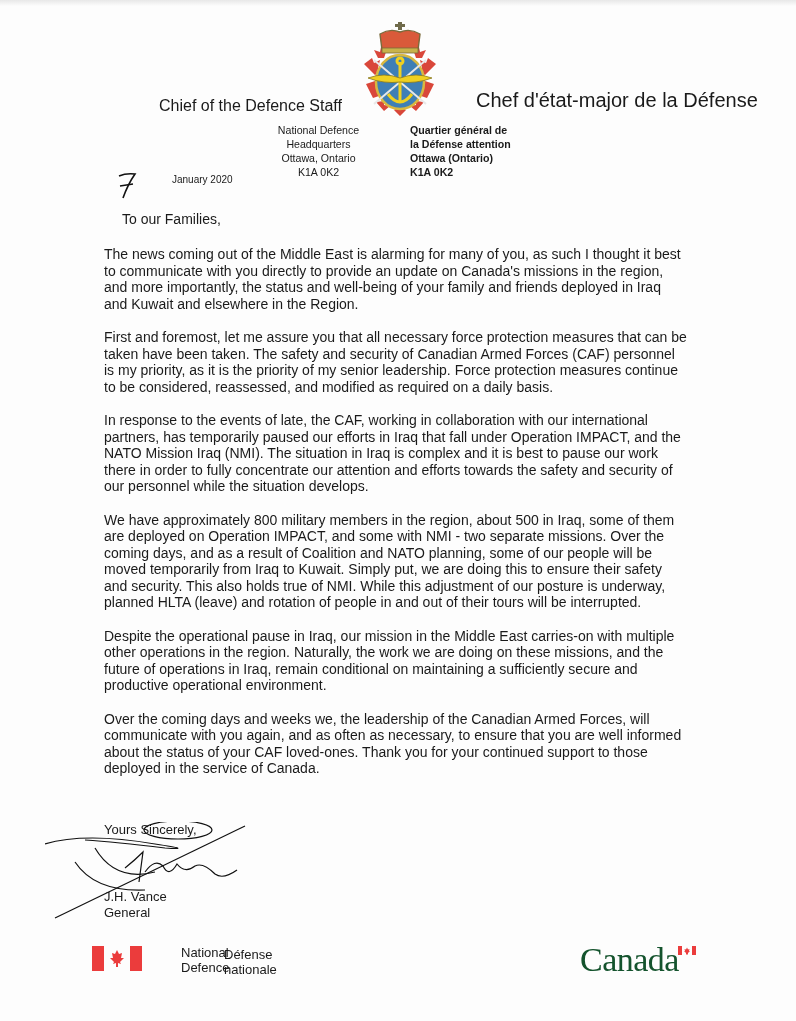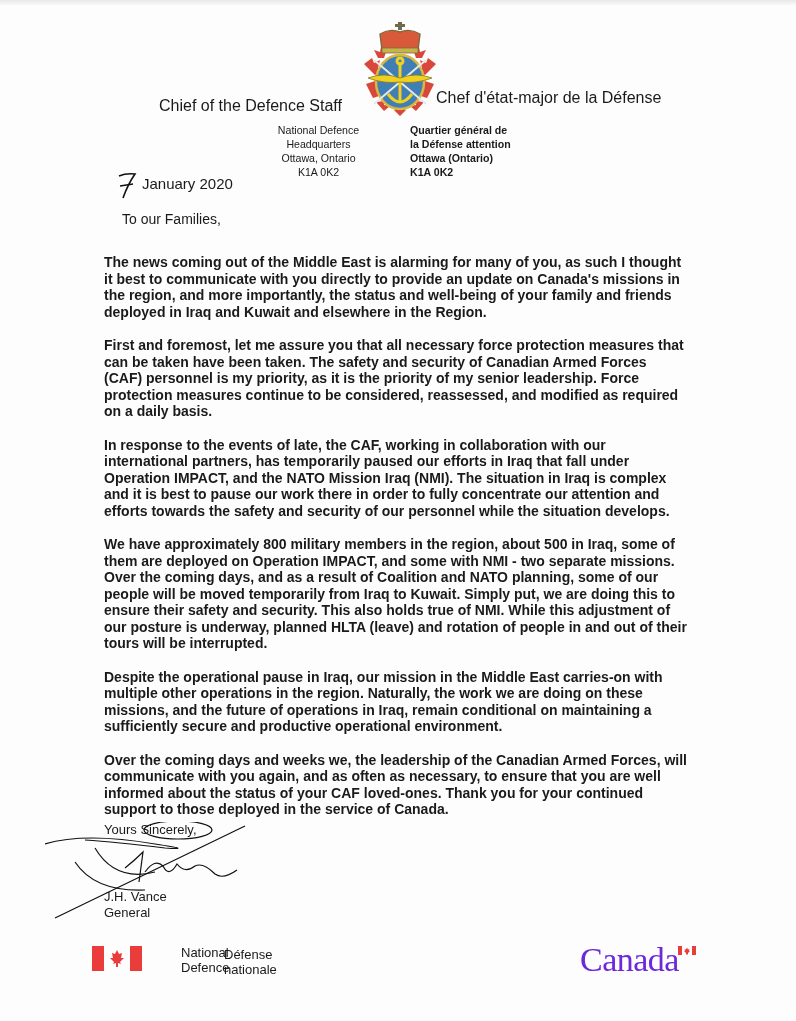--- a/index.html
+++ b/index.html
@@ -9,47 +9,47 @@
     font-family: "Liberation Sans", sans-serif;
     color: #1a1a1a;
     position: relative;
   }
   .top-shade {
     position: absolute; left: 0; top: 0; width: 796px; height: 6px;
     background: linear-gradient(#e8e8e8, #fdfdfd);
   }
   .crest { position: absolute; left: 358px; top: 20px; width: 84px; height: 96px; }
   .hdr-en { position: absolute; left: 159px; top: 97px; font-size: 16px; }
-  .hdr-fr { position: absolute; left: 436px; top: 89px; font-size: 16px; }
+  .hdr-fr { position: absolute; left: 476px; top: 89px; font-size: 20px; }
   .addr-en {
     position: absolute; left: 260px; top: 123px; width: 117px;
     text-align: center; font-size: 10.6px; line-height: 14px;
   }
   .addr-fr {
     position: absolute; left: 410px; top: 123px;
     font-size: 10.6px; line-height: 14px; font-weight: bold;
   }
-  .date { position: absolute; left: 116px; top: 170px; font-size: 15px; display: flex; align-items: center; }
+  .date { position: absolute; left: 116px; top: 170px; font-size: 10px; display: flex; align-items: flex-start; gap: 30px; }
   .date svg { width: 22px; height: 30px; margin-right: 4px; }
   .date span { line-height: 20px; padding-bottom: 3px; }
   .salutation { position: absolute; left: 122px; top: 211px; font-size: 14px; }
   .body {
     position: absolute; left: 104px; top: 246px; width: 584px;
     font-size: 14px; line-height: 16.5px;
   }
-  .body p { margin: 8px 0 17px 0; font-weight: bold; }
+  .body p { margin: 0 0 17px 0; }
   .closing { position: absolute; left: 104px; top: 822px; font-size: 13px; text-align: center; }
   .signature { position: absolute; left: 45px; top: 822px; width: 220px; height: 100px; }
   .signer { position: absolute; left: 104px; top: 889px; font-size: 13px; line-height: 16px; }
   .footer-flag { position: absolute; left: 92px; top: 946px; width: 50px; height: 25px; }
   .footer-en { position: absolute; left: 156px; top: 945px; font-size: 13px; line-height: 15px; margin-left: 25px; }
   .footer-fr { position: absolute; left: 224px; top: 947px; font-size: 13px; line-height: 15px; }
   .wordmark {
     position: absolute; left: 580px; top: 941px;
-    font-family: "Liberation Serif", serif; font-size: 34px; color: #6d28d9;
+    font-family: "Liberation Serif", serif; font-size: 34px; color: #14532d;
     letter-spacing: -0.5px;
   }
   .wordmark-flag { position: absolute; left: 678px; top: 946px; width: 18px; height: 9px; }
 </style>
 </head>
 <body>
 
 <div class="top-shade"></div>
 
 <svg class="crest" viewBox="0 0 84 96">

